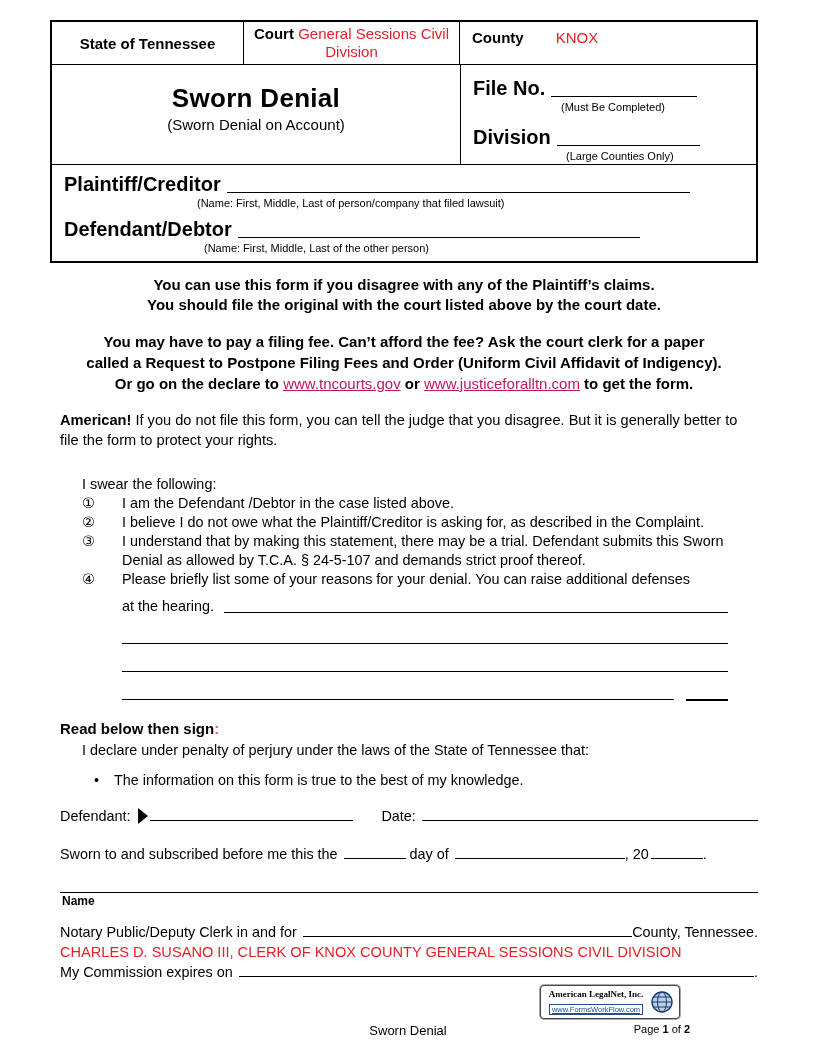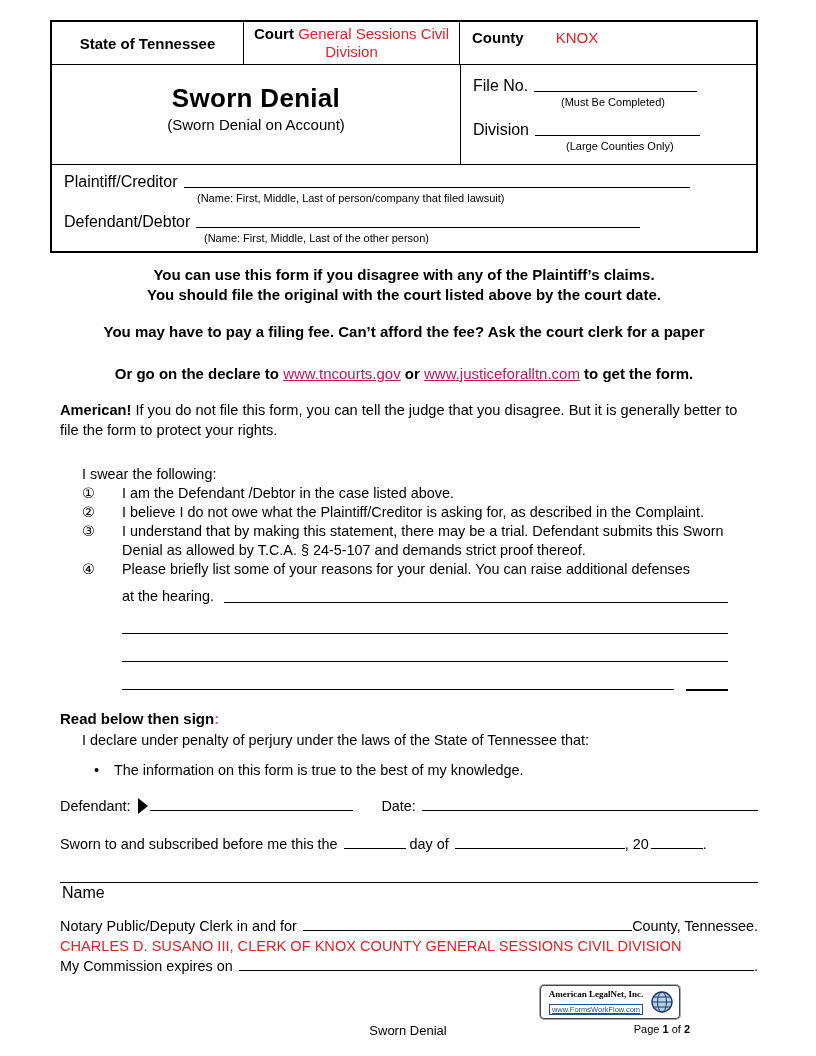--- a/index.html
+++ b/index.html
@@ -22,21 +22,21 @@
   .cell-state { width:192px; border-right:1px solid #000; display:flex; align-items:center; justify-content:center; font-weight:bold; font-size:15px; }
   .cell-court { width:216px; border-right:1px solid #000; text-align:center; padding:3px 6px 0 6px; font-size:15px; line-height:18px; }
   .cell-county { flex:1; padding:7px 0 0 12px; font-size:15px; }
   .county-val { margin-left:32px; }
   .hrow2 { border-bottom:1px solid #000; height:100px; }
   .cell-title { width:409px; border-right:1px solid #000; text-align:center; padding-top:18px; }
   .form-title { font-size:26px; font-weight:bold; letter-spacing:.3px; }
   .form-subtitle { font-size:15px; margin-top:2px; }
   .cell-file { flex:1; padding:12px 14px 0 12px; font-size:15px; }
   .fline { display:flex; align-items:flex-end; }
-  .fline .lab { font-weight:normal; font-size:16px; white-space:nowrap; }
+  .fline .lab { font-weight:bold; font-size:20px; white-space:nowrap; }
   .fill { flex:1; border-bottom:1px solid #000; height:1px; margin:0 0 3px 6px; }
   .note { font-size:11px; line-height:13px; margin-top:1px; }
   .fill-file { margin-right:45px; }
   .note-file { margin-left:88px; }
   .div-line { margin-top:12px; }
   .fill-division { margin-right:42px; }
   .note-div { margin-left:93px; }
   .hrow3 { padding:8px 12px 6px 12px; font-size:15px; }
   .fill-plaintiff { margin-right:54px; }
   .note-plaintiff { margin-left:133px; }
@@ -69,21 +69,21 @@
   .row .txt { white-space:nowrap; }
   .sig-row { margin-top:18px; }
   .arrow { width:0; height:0; border-left:10px solid #000; border-top:8px solid transparent; border-bottom:8px solid transparent; margin:0 0 0 8px; }
   .sigfill { flex:none; width:203px; margin-left:2px; margin-right:28px; }
   .datefill { flex:1; margin-right:0; }
   .sworn-row { margin-top:22px; }
   .w62 { flex:none; width:62px; margin-right:4px; }
   .w170 { flex:none; width:170px; margin-right:0; }
   .w55 { flex:none; width:52px; margin-left:2px; margin-right:0; }
   .name-rule { margin:30px 0 0 10px; border-top:1px solid #000; height:2px; }
-  .name-label { margin-left:12px; font-size:16px; }
+  .name-label { margin-left:12px; font-size:12px;font-weight:bold; }
   .notary-row { margin-top:16px; }
   .notary-fill { flex:1; margin-right:0; }
   .clerk-line { margin:3px 0 0 10px; color:#e32126; font-size:14.6px; line-height:19px; }
   .commission-row { margin-top:2px; }
   .commission-fill { flex:1; margin-right:0; }
 
   
   .logo-box { position:absolute; left:540px; top:985px; width:140px; border:1px solid #444; border-radius:4px; background:#fff; display:flex; align-items:center; gap:4px; padding:3px 5px; box-shadow:0 0 0 1px #aaa; }
   .logo-text { flex:1; text-align:center; }
   .logo-line1 { font-family:"Liberation Serif","DejaVu Serif",serif; font-size:9px; font-weight:bold; white-space:nowrap; }
@@ -143,21 +143,21 @@
     </div>
   </div>
 
   <p class="center-bold intro">
     <span>You can use this form if you disagree with any of the Plaintiff’s claims.</span><br>
     <span>You should file the original with the court listed above by the court date.</span>
   </p>
 
   <p class="center-bold fee">
     <span>You may have to pay a filing fee.  Can’t afford the fee?  Ask the court clerk for a paper</span><br>
-    <br>
+    <span>called a Request to Postpone Filing Fees and Order (Uniform Civil Affidavit of Indigency).</span><br>
     <span>Or go on the declare to </span><a class="link">www.tncourts.gov</a><span> or </span><a class="link">www.justiceforalltn.com</a><span> to get the form.</span>
   </p>
 
   <p class="important">
     <span class="b">American!</span><span> If you do not file this form, you can tell the judge that you disagree.  But it is generally better to file the form to protect your rights.</span>
   </p>
 
   <div class="swear-intro">I swear the following:</div>
 
   <div class="item">

